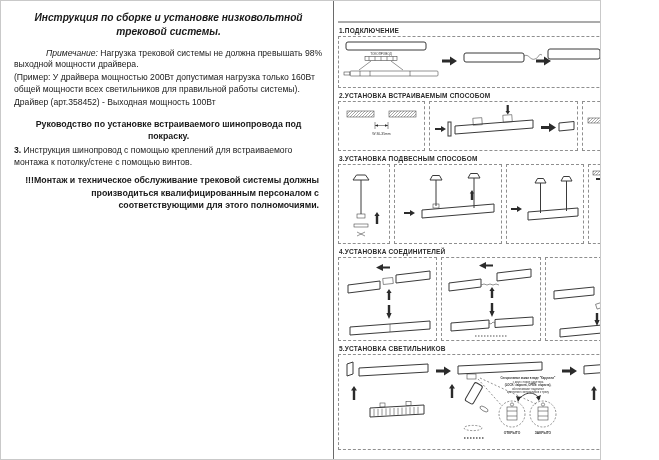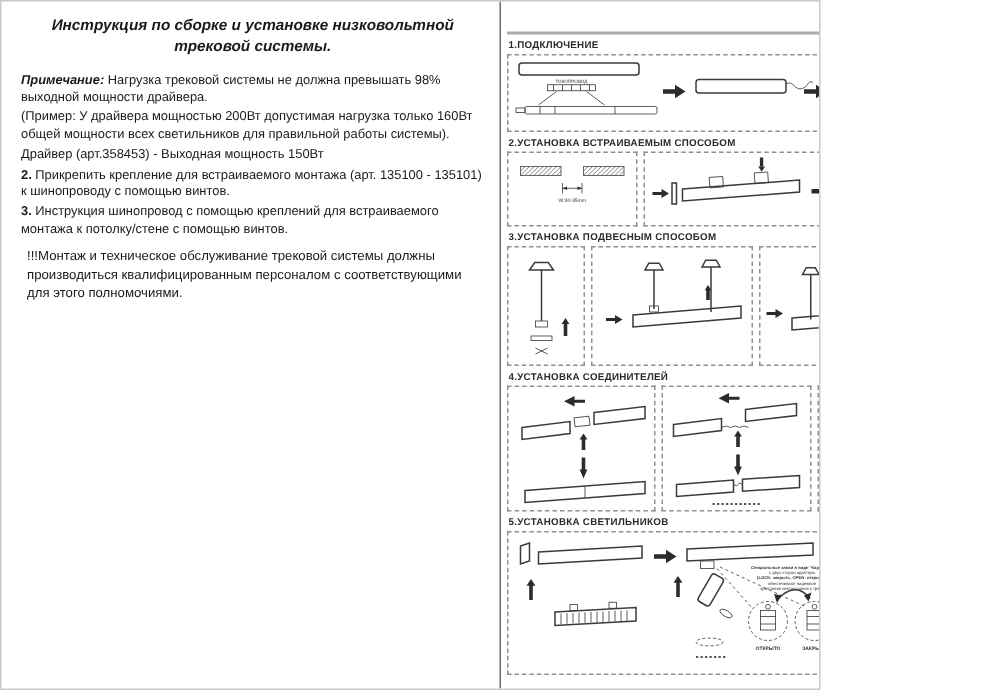--- a/index.html
+++ b/index.html
@@ -1,26 +1,26 @@
 <!DOCTYPE html>
 <html><head>
 <meta charset="utf-8">
 <style>
   html,body{margin:0;padding:0;background:#fff;}
-  #page{position:relative;width:547px;height:460px;background:#fff;border:1px solid #c9c9c9;
+  #page{position:relative;width:601px;height:460px;background:#fff;border:1px solid #c9c9c9;
         box-sizing:border-box;font-family:"Liberation Sans",sans-serif;color:#1a1a1a;overflow:hidden;}
   
   #left{position:absolute;left:0;top:0;width:333px;height:458px;box-sizing:border-box;
         border-right:1px solid #6a6a6a;padding:8px 10px 0 13px;}
   #left p{margin:0 0 2px 0;font-size:8.6px;line-height:1.33;}
   .title{font-size:10.2px;font-weight:bold;font-style:italic;text-align:center;margin:2px 4px 9px 4px;line-height:1.35;}
-  .bi{font-weight:bold;font-style:italic;}
+  .bi{font-weight:normal;font-style:italic;margin-left:32px;}
   .b{font-weight:bold;}
   .center-b{font-size:8.8px;font-weight:bold;text-align:center;margin:10px 6px 3px 6px;line-height:1.35;}
-  .warn{font-size:8.8px;font-weight:normal;text-align:left;margin:6px 4px 16px 4px;line-height:1.4;}
+  .warn{font-size:8.8px;font-weight:bold;text-align:right;margin:6px 4px 16px 4px;line-height:1.4;}
   .drv{margin:0;}
   
   #right{position:absolute;left:334px;top:0;width:325px;height:460px;box-sizing:border-box;padding:0 4px 0 3px;}
   .topline{margin-top:20px;height:2px;background:#ababab;}
   .sec-h{font-size:6.5px;letter-spacing:.2px;color:#2b2b2b;margin:4px 0 2px 1px;font-weight:bold;}
   .row{display:flex;gap:4px;}
   .dbox{border:1px dashed #8f8f8f;display:flex;align-items:center;justify-content:center;box-sizing:border-box;}
   svg{display:block;}
   .d{fill:none;stroke:#3a3a3a;stroke-width:1;}
   .d5{fill:none;stroke:#3a3a3a;stroke-width:.55;}
@@ -35,24 +35,24 @@
 
   <div id="left">
     <div class="title">Инструкция по сборке и установке низковольтной трековой системы.</div>
 
 
     <p><span class="bi">Примечание:</span><span> Нагрузка трековой системы не должна превышать 98% выходной мощности драйвера.</span></p>
 
     <p>(Пример: У драйвера мощностью 200Вт допустимая нагрузка только 160Вт общей мощности всех светильников для правильной работы системы).</p>
 
 
-    <p class="drv">Драйвер (арт.358453) - Выходная мощность 150Вт</p>
-
-
-    <p><span class="b">2.</span><span> Прикрепить крепление для встраиваемого монтажа (арт. 135100 - 135101) к шинопроводу с помощью винтов.</span></p>
+    <p class="drv">Драйвер (арт.358452) - Выходная мощность 100Вт</p>
+
+    <div class="center-b">Руководство по установке встраиваемого шинопровода под покраску.</div>
+
     <p><span class="b">3.</span><span> Инструкция шинопровод с помощью креплений для встраиваемого монтажа к потолку/стене с помощью винтов.</span></p>
 
     <div class="warn">!!!Монтаж и техническое обслуживание трековой системы должны производиться квалифицированным персоналом с соответствующими для этого полномочиями.</div>
   </div>
 
   <div id="right">
     <div class="topline"></div>
 
     <div class="sec-h">1.ПОДКЛЮЧЕНИЕ</div>
     <div class="row">

